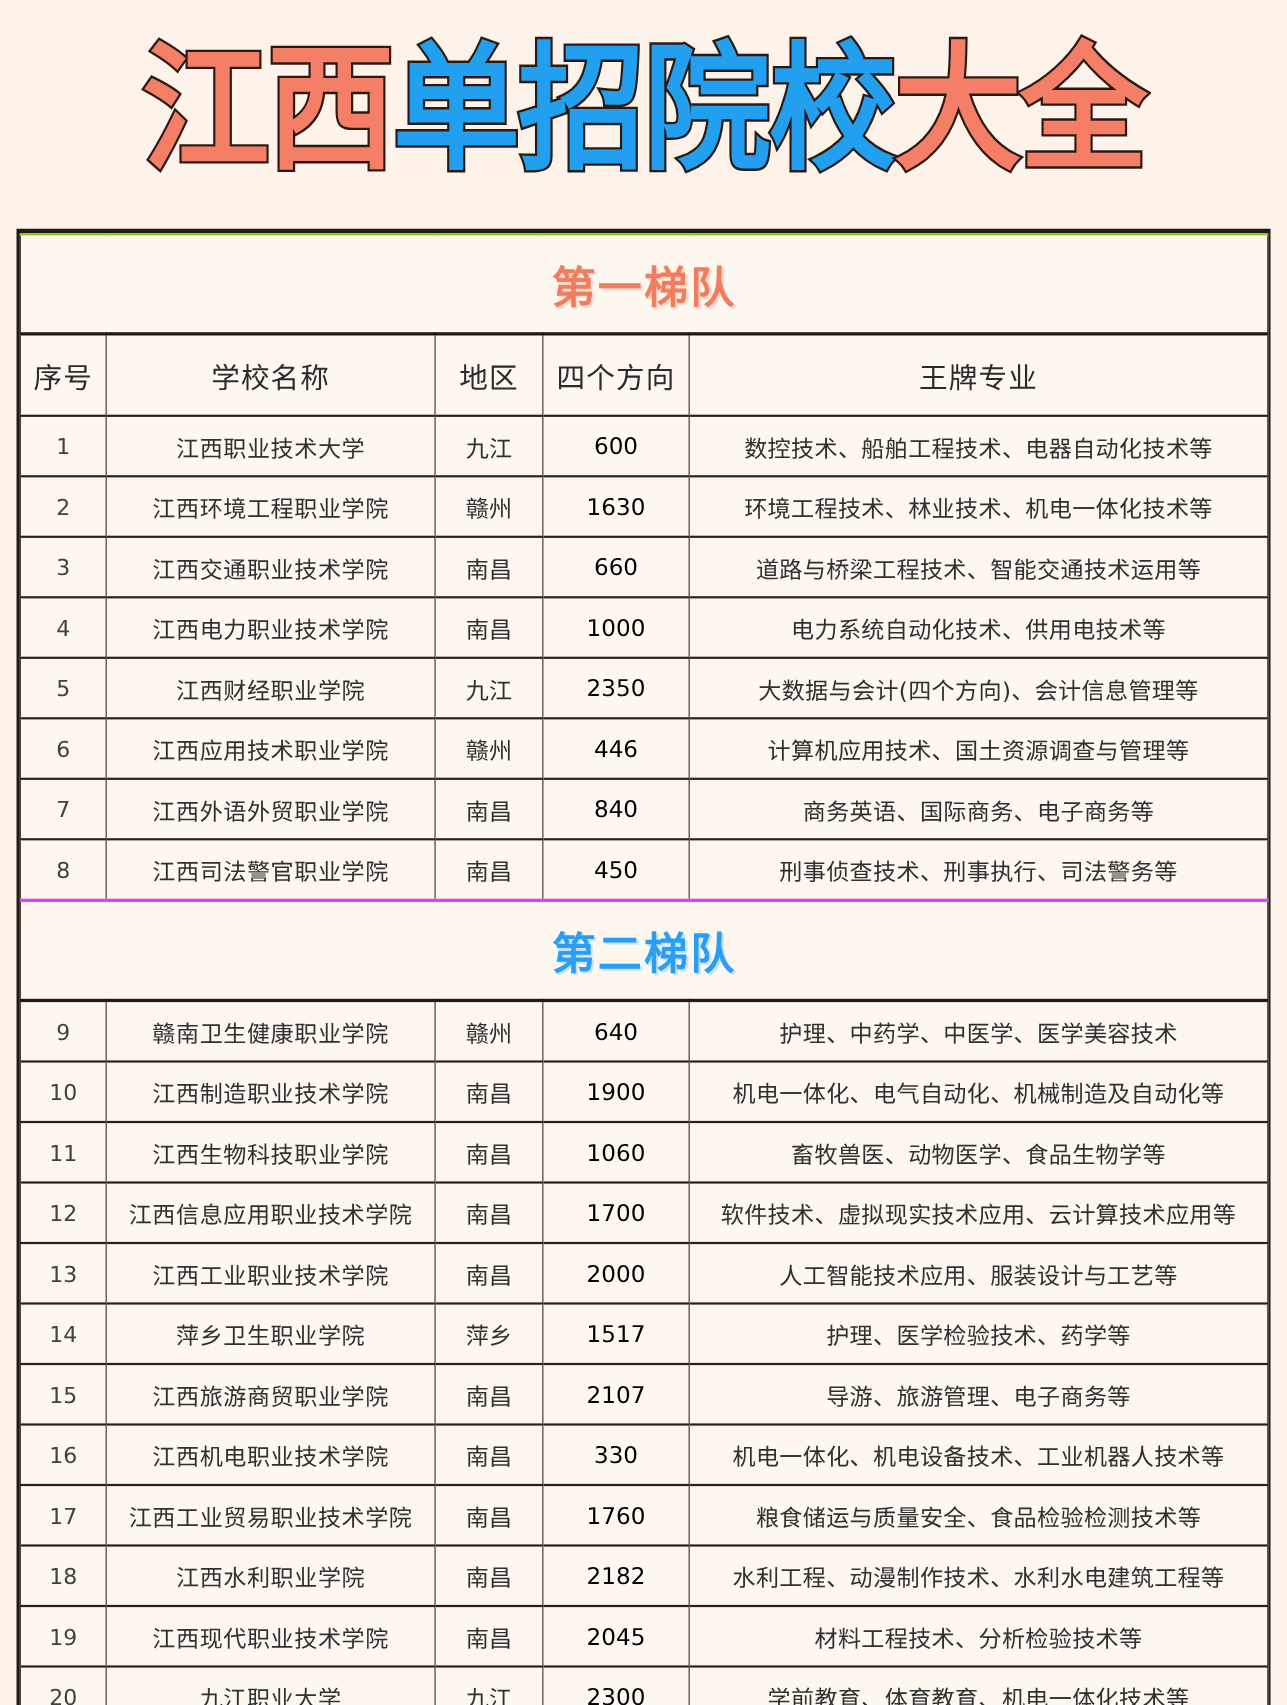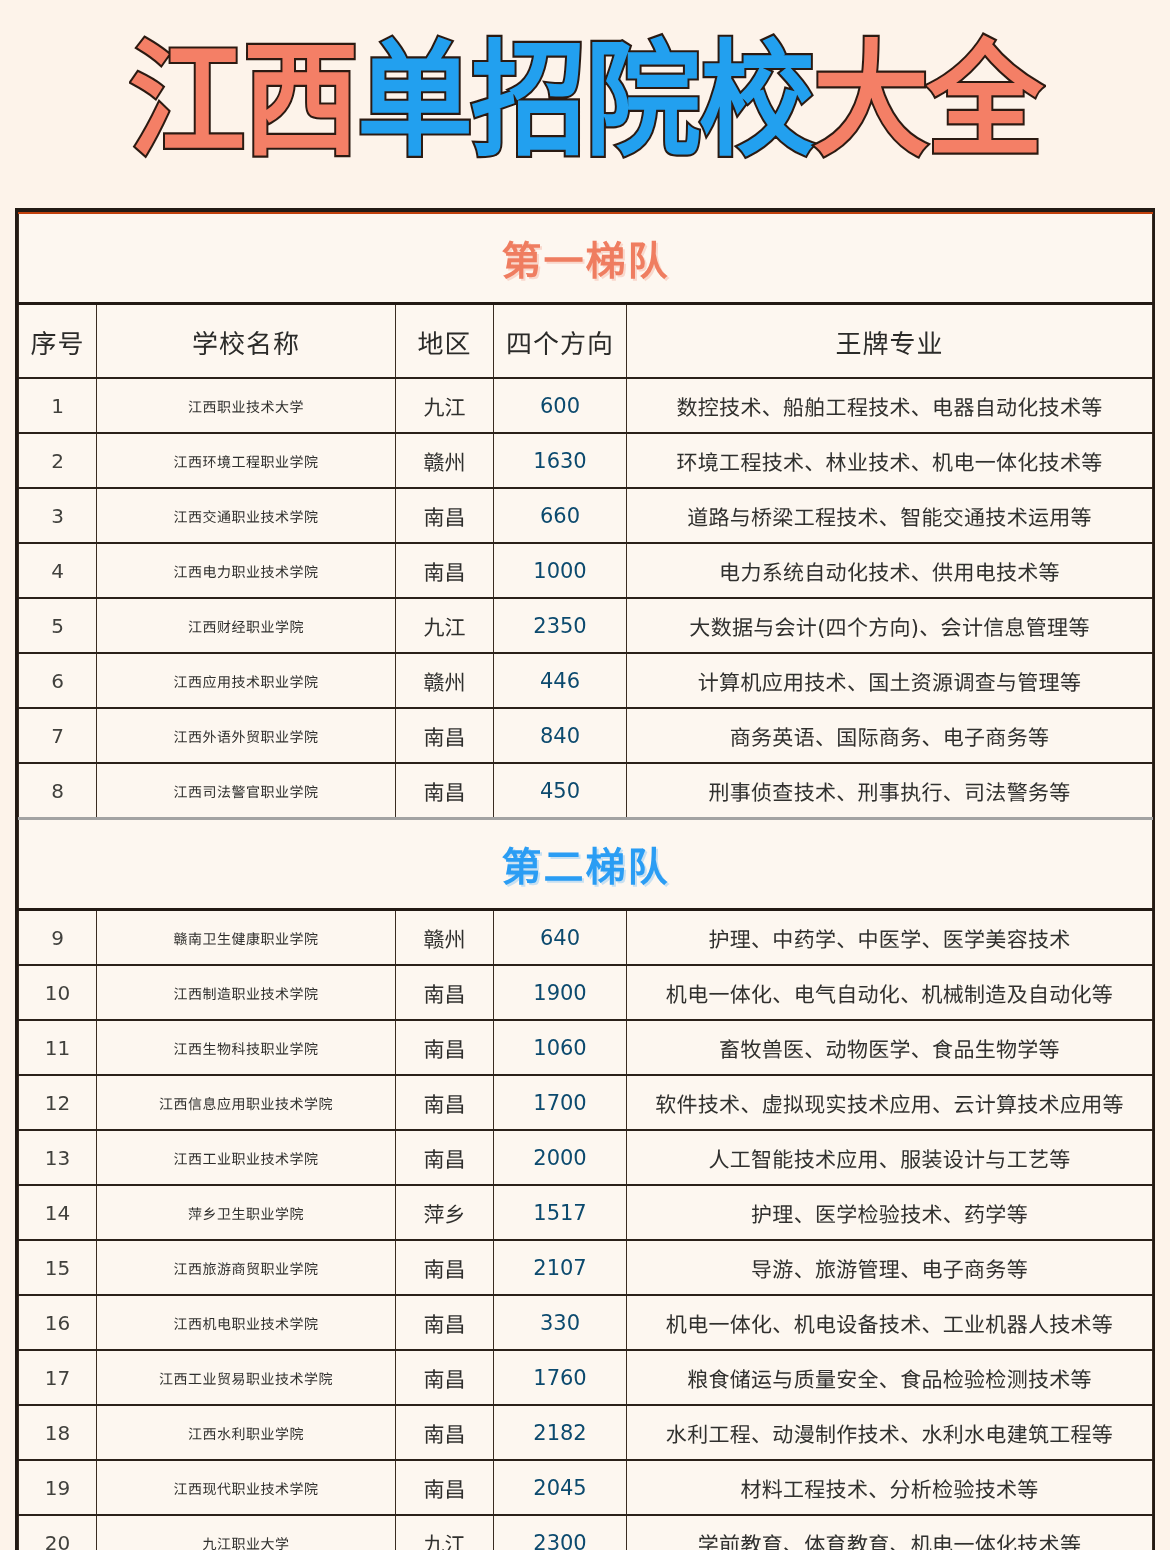--- a/index.html
+++ b/index.html
@@ -71,44 +71,44 @@
 
   
   col.c-no   { width: 78px;  }
   col.c-name { width: 299px; }
   col.c-reg  { width: 98px;  }
   col.c-plan { width: 133px; }
   col.c-maj  { width: 526px; }
 
   tr.section-row > td {
     height: 88px;
-    border-top: 2px solid #c2410c;
+    border-top: 2px solid #84cc16;
     border-bottom: 3px solid #231a14;
     font-size: 40px;
     font-weight: 900;
     letter-spacing: 2px;
     font-family: "DejaVu Sans", "Liberation Sans", sans-serif;
   }
   tr.section-row.tier1 > td { color: #ef7d60; text-shadow: 2px 2px 0 rgba(239,125,96,.25); }
   tr.section-row.tier2 > td { color: #2a9df4; text-shadow: 2px 2px 0 rgba(42,157,244,.25); }
-  tr.section-row.tier2 > td { border-top: 3px solid #a3a3a3; }
+  tr.section-row.tier2 > td { border-top: 3px solid #d946ef; }
 
   tr.head-row > td {
     height: 72px;
     font-size: 26px;
     font-weight: 400;
     color: #2b2b29;
     letter-spacing: 1px;
   }
 
   tr.data-row > td { height: 53px; }
   tr.data-row td.col-no   { font-size: 20px; color: #41413d; }
-  tr.data-row td.col-name { font-size: 14px; letter-spacing: .5px; }
+  tr.data-row td.col-name { font-size: 21px; letter-spacing: .5px; }
   tr.data-row td.col-reg  { font-size: 21px; }
-  tr.data-row td.col-plan { font-size: 21px; color: #0c4a6e; }
+  tr.data-row td.col-plan { font-size: 21px; color: #000000; }
   tr.data-row td.col-maj  { font-size: 21px; letter-spacing: .3px; margin-left: 36px; }
 </style>
 </head>
 <body>
 
 <div class="title-wrap">
   <div class="poster-title" id="title-host"><span style="color: rgb(244, 127, 102);">江西</span><span style="color: rgb(34, 160, 239);">单招院校</span><span style="color: rgb(244, 127, 102);">大全</span></div>
 </div>
 
 <div class="table-outer">

